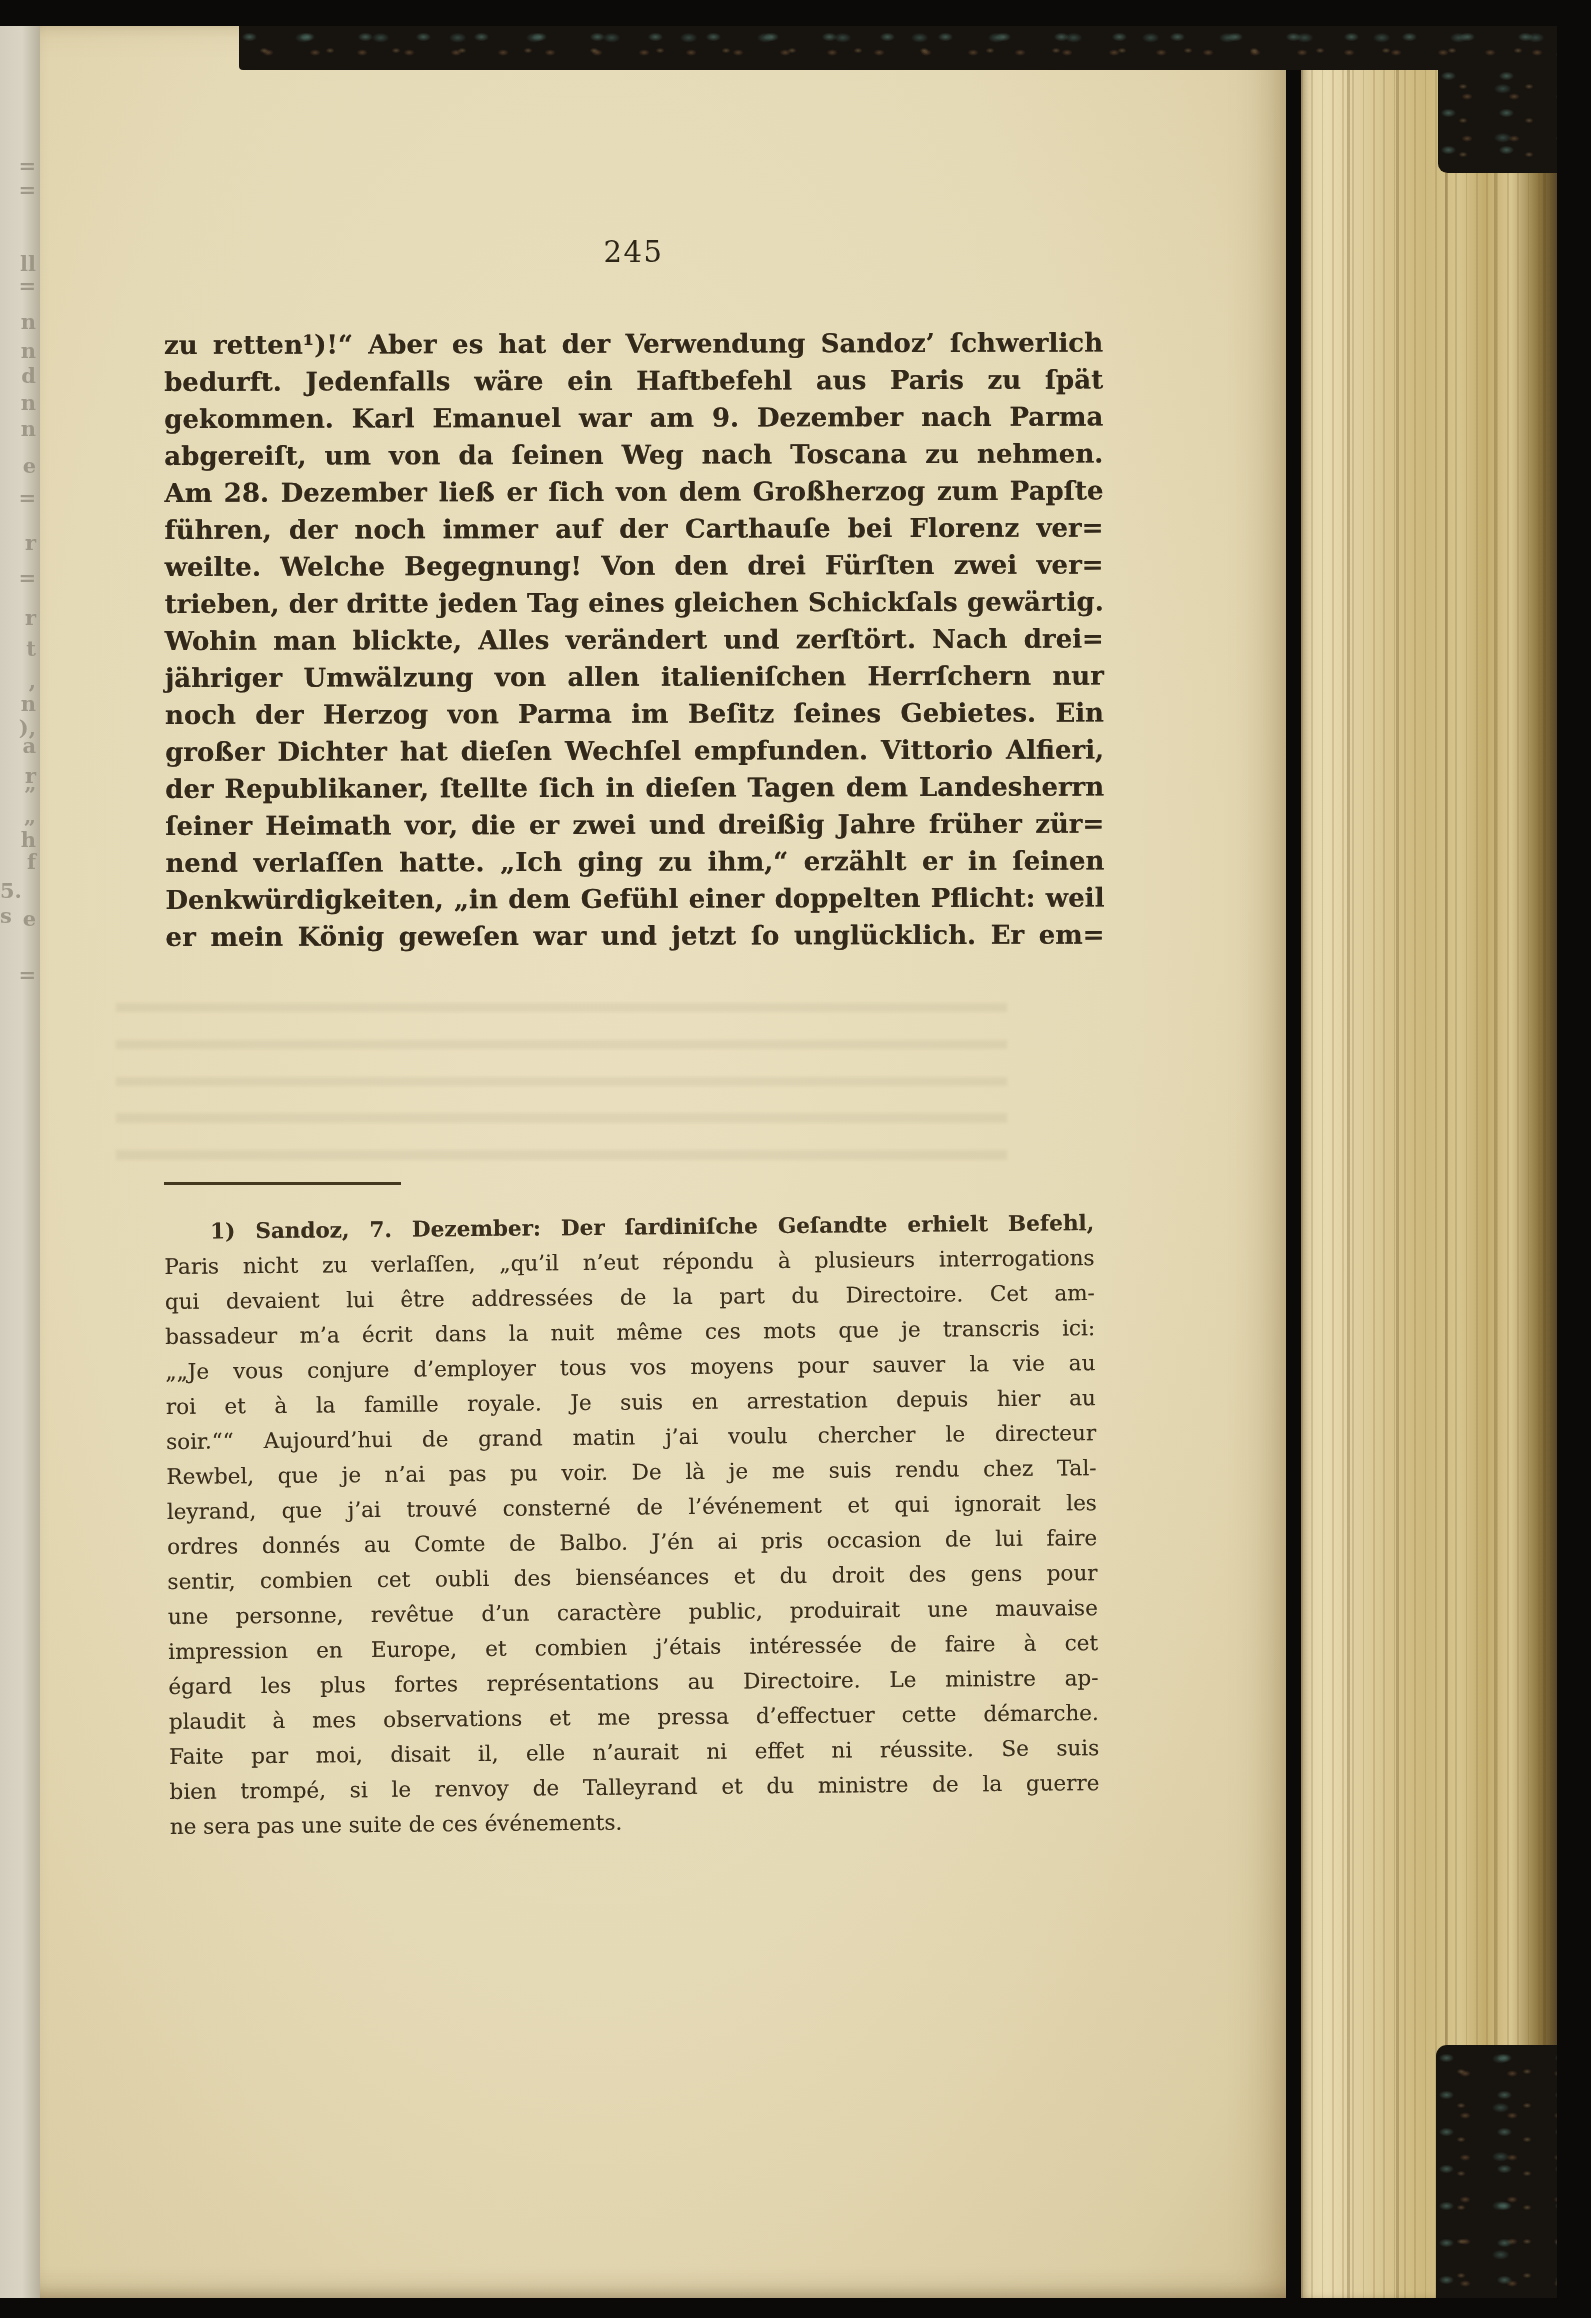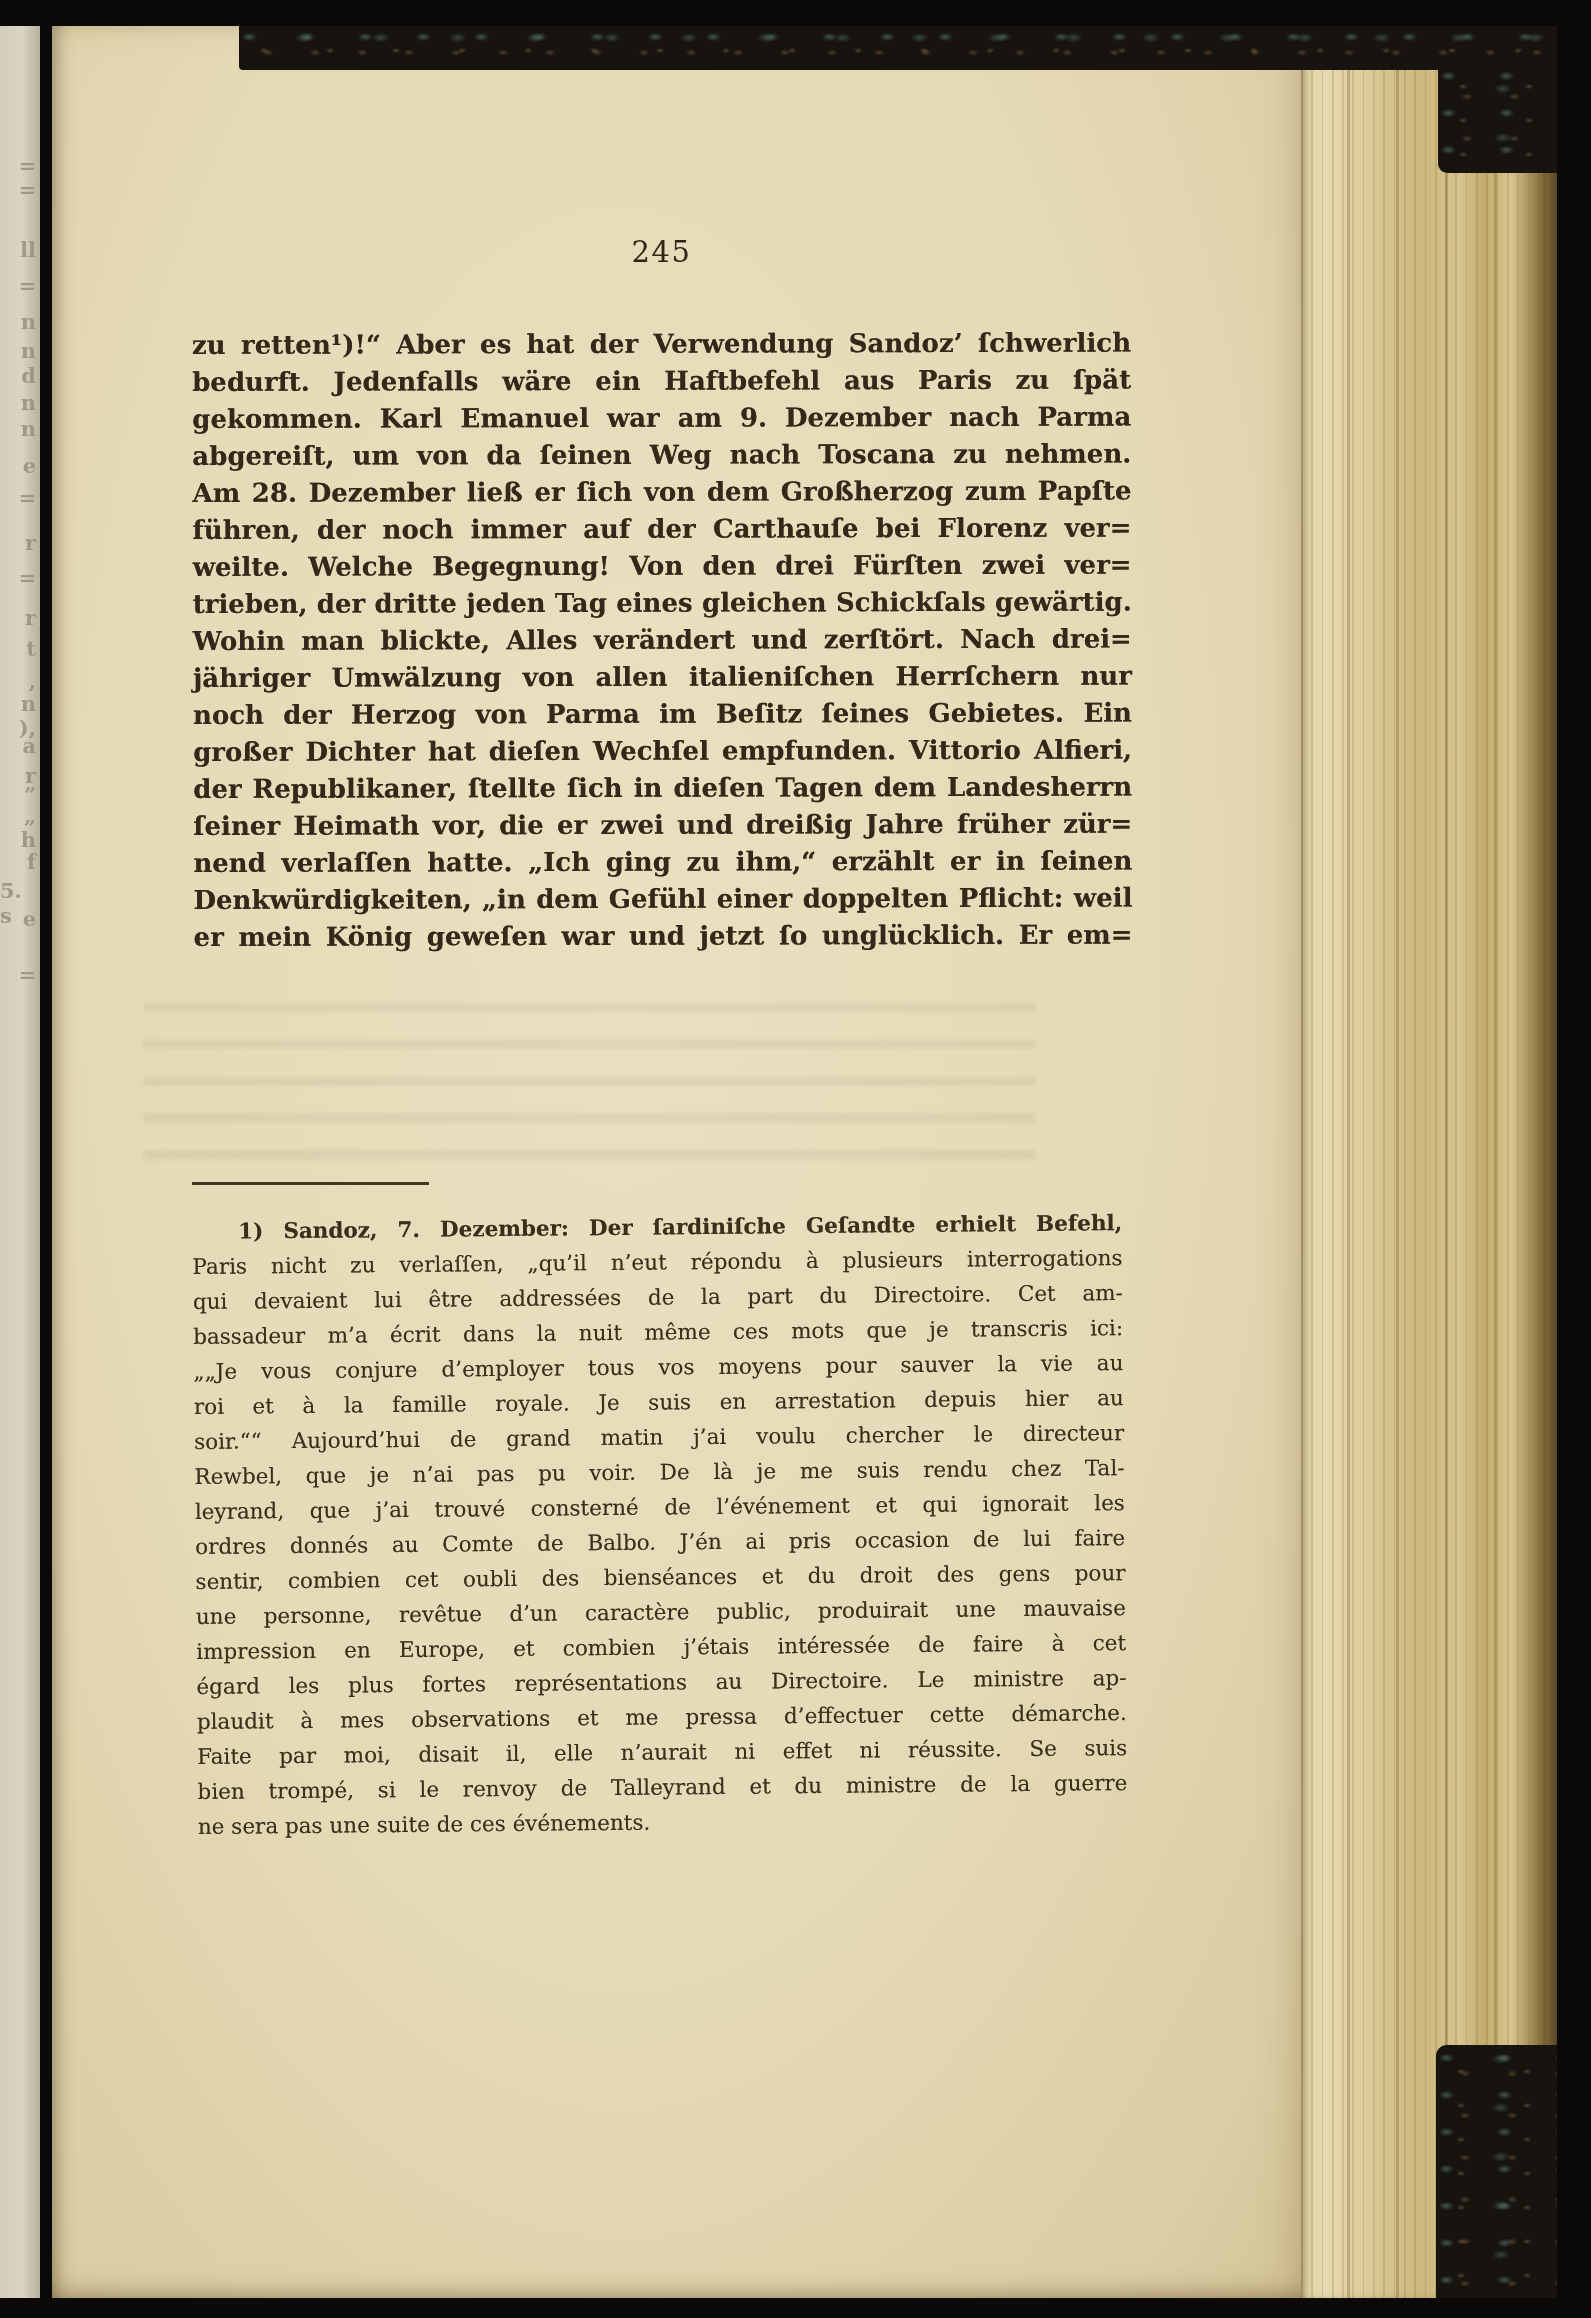--- a/index.html
+++ b/index.html
@@ -13,21 +13,21 @@
   .bottom-strip { position:absolute; left:0; bottom:0; width:100%; height:21px; background:#0b0a08; z-index:6; }
   .right-strip  { position:absolute; right:0; top:0; width:35px; height:100%; background:#0b0a08; z-index:6; }
 
   
   .left-strip { position:absolute; left:0; top:25.5px; width:40px; height:2273px;
                 background:linear-gradient(90deg,#d2cdbd 0%,#d9d4c4 55%,#b7b09d 100%); z-index:2; }
   .bleed-item { position:absolute; right:4px; font-size:21px; font-weight:700;
                 color:#938c7d; opacity:.8; }
 
   
-  .page { position:absolute; left:52px; top:25.5px; width:1262px; height:2272px; z-index:1;
+  .page { position:absolute; left:24px; top:25.5px; width:1262px; height:2272px; z-index:1;
           background:radial-gradient(ellipse at 45% 38%, #eae0c0 0%, #e5dab6 55%, #dbcda4 88%, #d3c397 100%);
           box-shadow: inset 12.7px 0 19px -9.6px rgba(70,50,25,.45),
                       inset -27px 0 44px -17.5px rgba(120,90,40,.40),
                       inset 0 -14.3px 24px -12.7px rgba(80,60,30,.35);
   }
 
   .content { position:absolute; left:140px; top:0; width:939px; height:100%; }
 
   .page-number { position:absolute; top:209px; left:0; width:100%; text-align:center;
                  font-size:29px; color:#2e2617; letter-spacing:1.6px; }
@@ -80,21 +80,21 @@
                         border-radius:11px 0 0 0; }
 </style>
 </head>
 <body>
 
 <div class="scan">
 
   <div class="left-strip">
       <div class="bleed-item" style="top: 127px;">=</div>
       <div class="bleed-item" style="top: 151px;">=</div>
-      <div class="bleed-item" style="top: 211px;">ll</div>
+      <div class="bleed-item" style="top: 225px;">ll</div>
       <div class="bleed-item" style="top: 247px;">=</div>
       <div class="bleed-item" style="top: 283px;">n</div>
       <div class="bleed-item" style="top: 312px;">n</div>
       <div class="bleed-item" style="top: 337px;">d</div>
       <div class="bleed-item" style="top: 364px;">n</div>
       <div class="bleed-item" style="top: 390px;">n</div>
       <div class="bleed-item" style="top: 427px;">e</div>
       <div class="bleed-item" style="top: 459px;">=</div>
       <div class="bleed-item" style="top: 504px;">r</div>
       <div class="bleed-item" style="top: 539px;">=</div>

